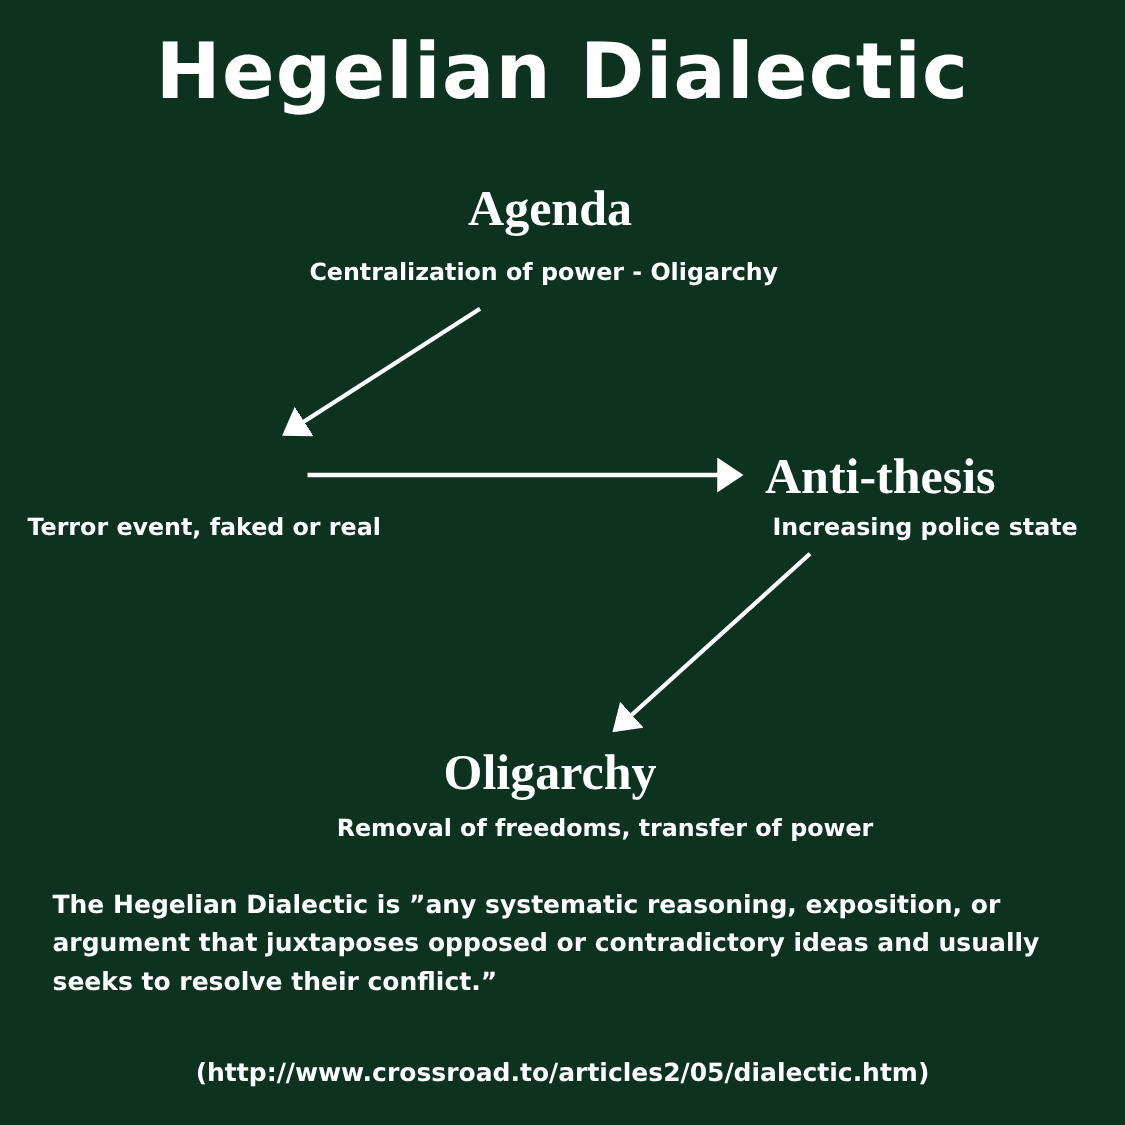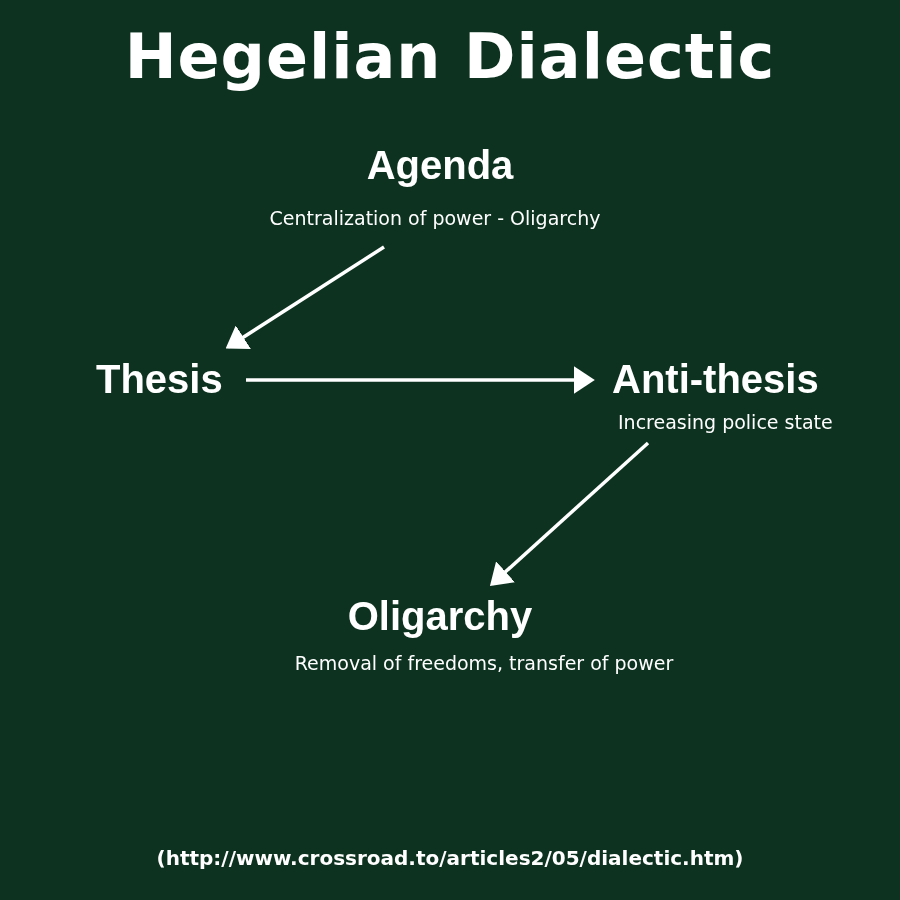--- a/index.html
+++ b/index.html
@@ -28,26 +28,26 @@
     font-size: 62px;
     font-weight: bold;
     letter-spacing: 1px;
     font-family: "DejaVu Sans", sans-serif;
   }
   .node-title {
     position: absolute;
     font-size: 40px;
     font-weight: bold;
     white-space: nowrap;
-    font-family: Liberation Sans, sans-serif;
+    font-family: Liberation Serif, serif;
   }
   .node-sub {
     position: absolute;
     font-size: 19px;
-    font-weight: normal;
+    font-weight: bold;
     white-space: nowrap;
     font-family: "DejaVu Sans", sans-serif;
   }
 
   
   #agenda-title {
     top: 143px;
     left: 0;
     width: 880px;
     text-align: center;
@@ -137,24 +137,25 @@
       </marker>
     </defs>
     <line x1="384" y1="247" x2="228" y2="347" stroke="#ffffff" stroke-width="3.5" marker-end="url(#head)"></line>
     <line x1="246" y1="380" x2="592" y2="380" stroke="#ffffff" stroke-width="3.5" marker-end="url(#head)"></line>
     <line x1="648" y1="443" x2="492" y2="584" stroke="#ffffff" stroke-width="3.5" marker-end="url(#head)"></line>
   </svg>
 
   <div class="node-title" id="agenda-title">Agenda</div>
   <div class="node-sub" id="agenda-sub">Centralization of power - Oligarchy</div>
 
-  <div class="node-title" id="thesis-title">Thesis</div>
+  <div class="node-sub" id="thesis-sub">Terror event, faked or real</div>
 
   <div class="node-title" id="antithesis-title">Anti-thesis</div>
   <div class="node-sub" id="antithesis-sub">Increasing police state</div>
 
   <div class="node-title" id="synthesis-title">Oligarchy</div>
   <div class="node-sub" id="synthesis-sub">Removal of freedoms, transfer of power</div>
 
+  <div class="paragraph">The Hegelian Dialectic is ”any systematic reasoning, exposition, or argument that juxtaposes opposed or contradictory ideas and usually seeks to resolve their conflict.”</div>
 
   <div class="source">(http://www.crossroad.to/articles2/05/dialectic.htm)</div>
 
 </div>
 
 </body></html>

